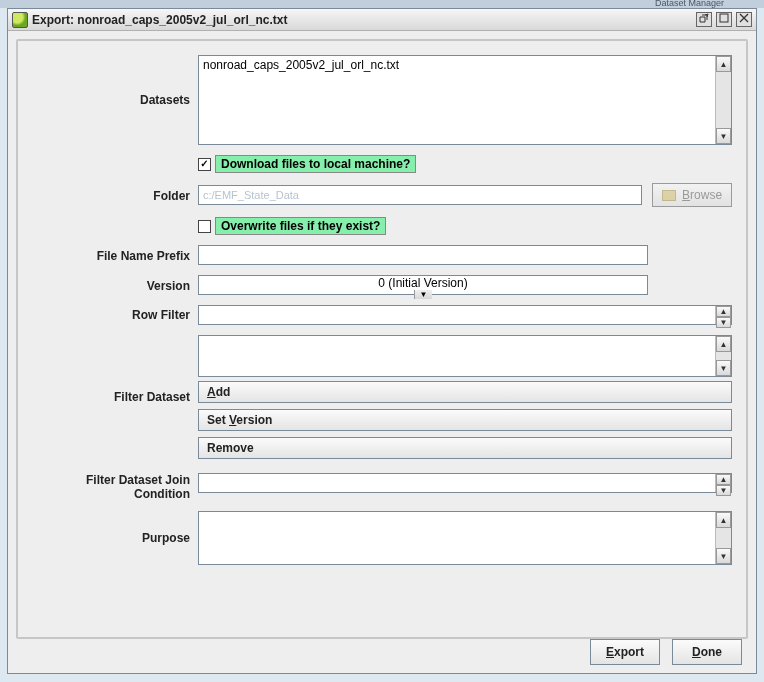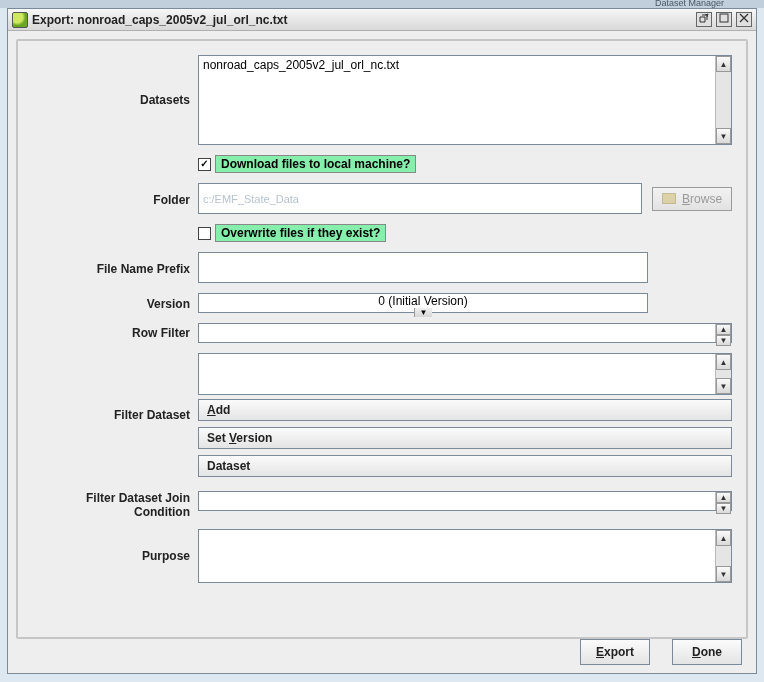--- a/index.html
+++ b/index.html
@@ -85,21 +85,21 @@
     text-align: right;
     font-weight: bold;
     font-size: 12px;
     color: #222;
     padding-top: 2px;
   }
   .label.mid { align-self: center; padding-top: 0; }
   .field { flex: 1; }
   .textinput {
     width: 100%;
-    height: 31px;
+    height: 20px;
     border: 1px solid #7a8a99;
     background: #fff;
     font: inherit;
     padding: 6px 4px;
   }
   .textinput.disabled { color: #b7c3cf; background: #fff; }
   .listbox {
     position: relative;
     width: 100%;
     height: 90px;
@@ -188,21 +188,21 @@
     font-weight: bold;
     color: #222;
     cursor: default;
   }
   .mainbtn { min-width: 70px; text-align: center; padding: 5px 10px; }
   .mainbtn .u { text-decoration: underline; }
   .btn .u { text-decoration: underline; }
   .bottombar {
     display: flex;
     justify-content: flex-end;
-    gap: 22px;
+    gap: 12px;
     padding-right: 6px;
   }
   .textbox {
     position: relative;
     width: 100%;
     border: 1px solid #7a8a99;
     background: #fff;
   }
   .textbox .tcontent {
     position: absolute;
@@ -342,21 +342,21 @@
           <div class="textbox h40">
             <div class="tcontent"></div>
             <div class="vscroll">
               <div class="arrow">▲</div>
               <div class="arrow">▼</div>
             </div>
           </div>
           <div class="btnrow">
             <div class="btn"><span class="u">A</span><span>dd</span></div>
             <div class="btn"><span>Set </span><span class="u">V</span><span>ersion</span></div>
-            <div class="btn"><span>Dataset</span></div>
+            <div class="btn"><span>Remove</span></div>
           </div>
         </div>
       </div>
 
       <div class="row" style="margin-top:14px">
         <div class="label mid">Filter Dataset Join Condition</div>
         <div class="field">
           <div class="textbox h18">
             <div class="tcontent"></div>
             <div class="vscroll">

